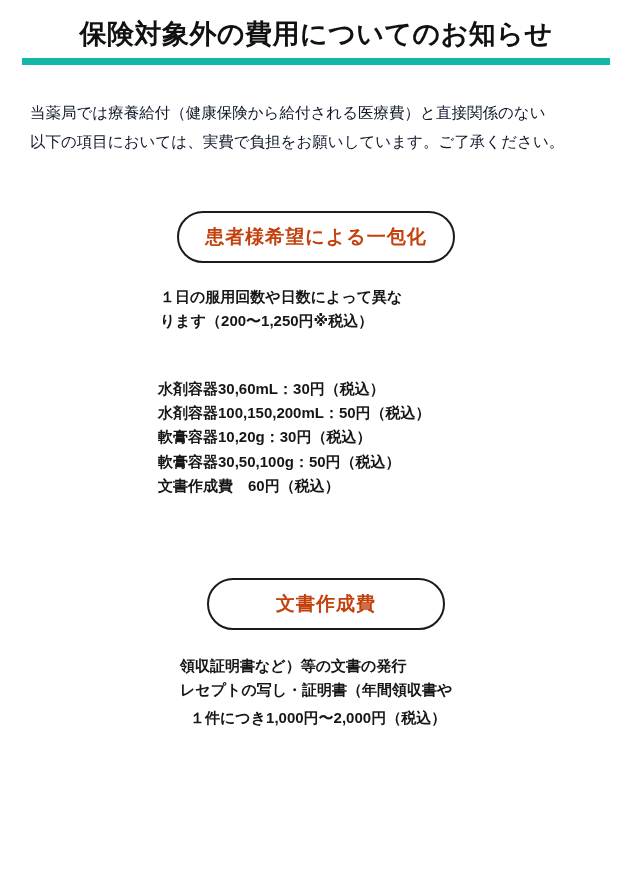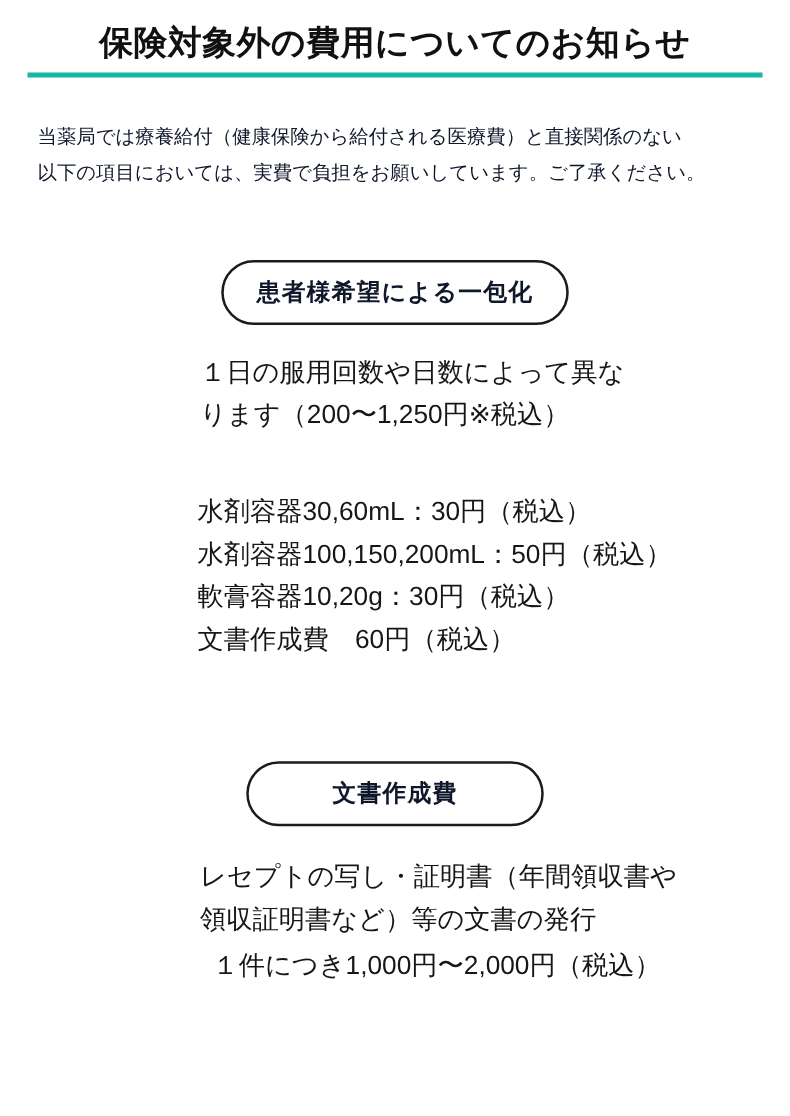--- a/index.html
+++ b/index.html
@@ -19,21 +19,21 @@
     width: 632px;
     height: 893px;
     position: relative;
     box-sizing: border-box;
   }
 
   
   .title-block {
     margin: 18px 22px 0 22px;
     padding-bottom: 8px;
-    border-bottom: 4px solid #14b8a6;
+    border-bottom: 7px solid #14b8a6;
   }
   .title-text {
     text-align: center;
     font-size: 27px;
     font-weight: bold;
     letter-spacing: 0.5px;
     color: #111111;
     line-height: 1.2;
     white-space: nowrap;
   }
@@ -59,52 +59,53 @@
   }
   .pill {
     border: 2.5px solid #1b1b1b;
     border-radius: 34px;
     padding: 11px 26px;
     min-width: 200px;
     text-align: center;
     font-size: 19px;
     font-weight: bold;
     letter-spacing: 1px;
-    color: #0f172a;
+    color: #c2410c;
     background: #ffffff;
     box-sizing: border-box;
   }
   .pill.wide {
     min-width: 238px;
   }
 
   .body-text {
-    font-size: 21px;
+    font-size: 15px;
     line-height: 1.6;
     color: #161616;
+    font-weight: bold;
   }
   .body-text div {
     white-space: nowrap;
   }
 
   
   #section-packaging { margin-top: 54px; }
   #section-packaging .body-text {
     margin: 22px 0 0 160px;
   }
 
   
   #section-container { margin-top: 44px; }
   #section-container .body-text {
     margin: 26px 0 0 158px;
     line-height: 1.62;
   }
 
   
-  #section-document { margin-top: 80px; }
+  #section-document { margin-top: 80px; padding-left: 20px; }
   #section-document .body-text {
     margin: 24px 0 0 160px;
     line-height: 1.6;
   }
   #section-document .fee-line {
     margin-top: 4px;
     margin-left: 10px;
   }
 </style>
 </head>
@@ -129,28 +130,29 @@
       <div>１日の服用回数や日数によって異な</div>
       <div>ります（200〜1,250円※税込）</div>
     </div>
   </div>
 
   <div class="section" id="section-container">
     <div class="body-text">
       <div>水剤容器30,60mL：30円（税込）</div>
       <div>水剤容器100,150,200mL：50円（税込）</div>
       <div>軟膏容器10,20g：30円（税込）</div>
+      <div>軟膏容器30,50,100g：50円（税込）</div>
       <div>文書作成費　60円（税込）</div>
     </div>
   </div>
 
   <div class="section" id="section-document">
     <div class="pill-wrap">
       <div class="pill wide">文書作成費</div>
     </div>
     <div class="body-text">
+      <div>領収証明書など）等の文書の発行</div>
       <div>レセプトの写し・証明書（年間領収書や</div>
-      <div>領収証明書など）等の文書の発行</div>
       <div class="fee-line">１件につき1,000円〜2,000円（税込）</div>
     </div>
   </div>
 
 </div>
 
 </body></html>

